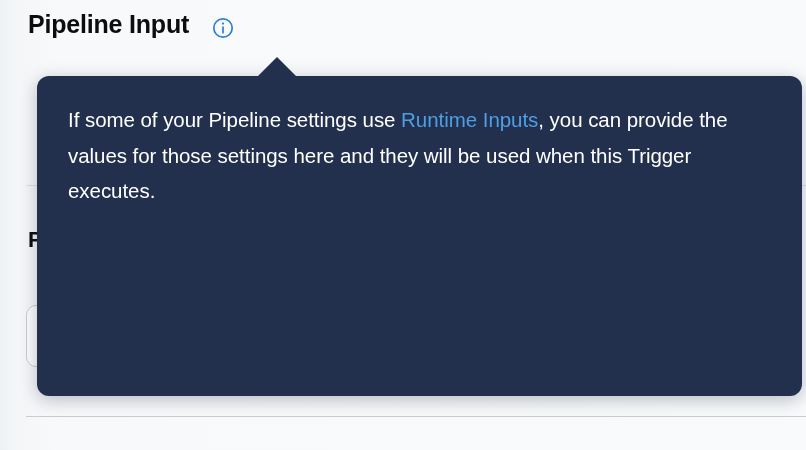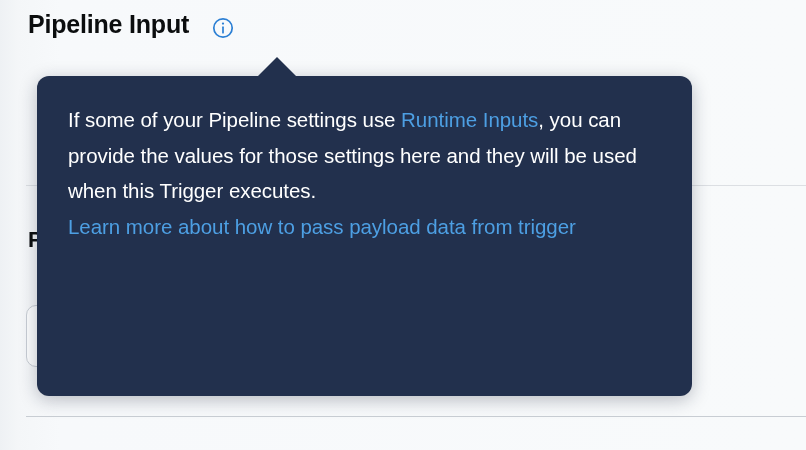--- a/index.html
+++ b/index.html
@@ -88,21 +88,21 @@
     top: 416px;
     height: 1px;
     background: #c8cdd3;
   }
 
   
   .tooltip {
     position: absolute;
     left: 37px;
     top: 76px;
-    width: 655px;
+    width: 765px;
     height: 320px;
     background: #22304d;
     border-radius: 12px;
     box-shadow: 0 4px 18px rgba(20,30,50,0.28);
     padding: 26px 30px 20px 31px;
     z-index: 5;
   }
 
   .tooltip-arrow {
     position: absolute;
@@ -159,16 +159,15 @@
   <div class="field-box"></div>
 
   <div class="divider-bottom"></div>
 
   <div class="tooltip">
     <span class="tooltip-arrow"></span>
 
     <p><span>If some of your Pipeline settings use </span><a class="tt-link">Runtime Inputs</a><span>, you can provide the values for those settings here and they will be used when this Trigger executes.</span></p>
 
 
-    <a class="link-line">Learn more about how to pass payload data from trigger</a>
   </div>
 
 </div>
 
 </body></html>

